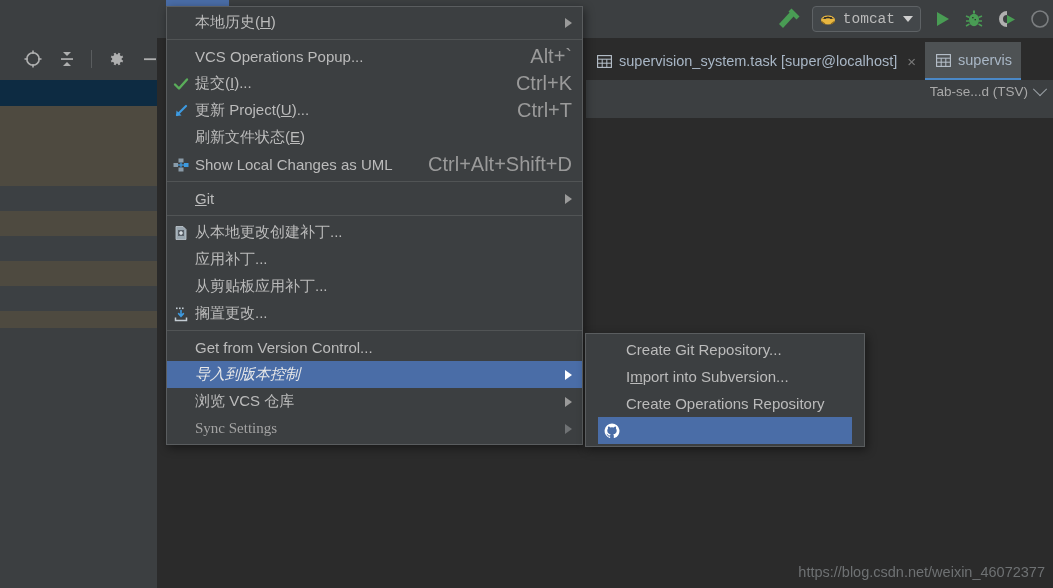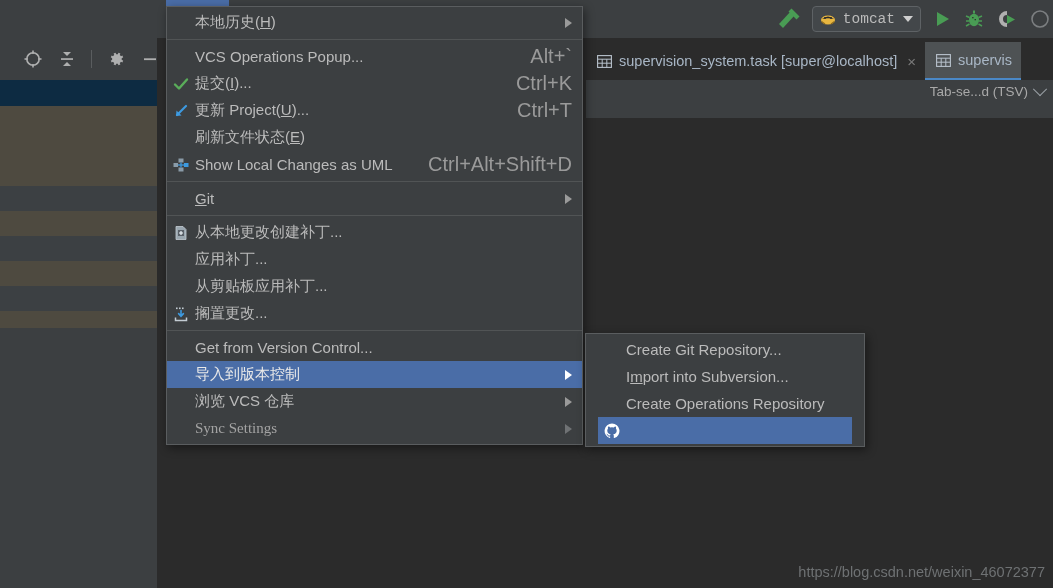--- a/index.html
+++ b/index.html
@@ -138,21 +138,21 @@
     width: 28px; flex: 0 0 28px; display: flex;
     align-items: center; justify-content: center;
   }
   .mi .txt { flex: 1 1 auto; }
   .mi .accel { color: #9a9a9a; font-size: 20px; margin-left: 18px; }
   .mi .arrow {
     width: 0; height: 0; margin-left: 14px;
     border-top: 5px solid transparent; border-bottom: 5px solid transparent;
     border-left: 7px solid #9a9a9a;
   }
-  .mi.selected { background: #4a6da7; color: #e8e8e8; }
+  .mi.selected { background: #4a6da7; color: #e8e8e8; font-style: italic; }
   .mi.selected .arrow { border-left-color: #ffffff; }
   .mi.disabled { color: #a3a3a3; font-family: Liberation Serif, serif; }
   .mi.disabled .arrow { border-left-color: #6f7274; }
   .mi u { text-decoration: underline; }
   .sep { height: 1px; margin: 3px 0; background: #515455; }
 
   .ic svg { display: block; }
 
   
   .watermark {

